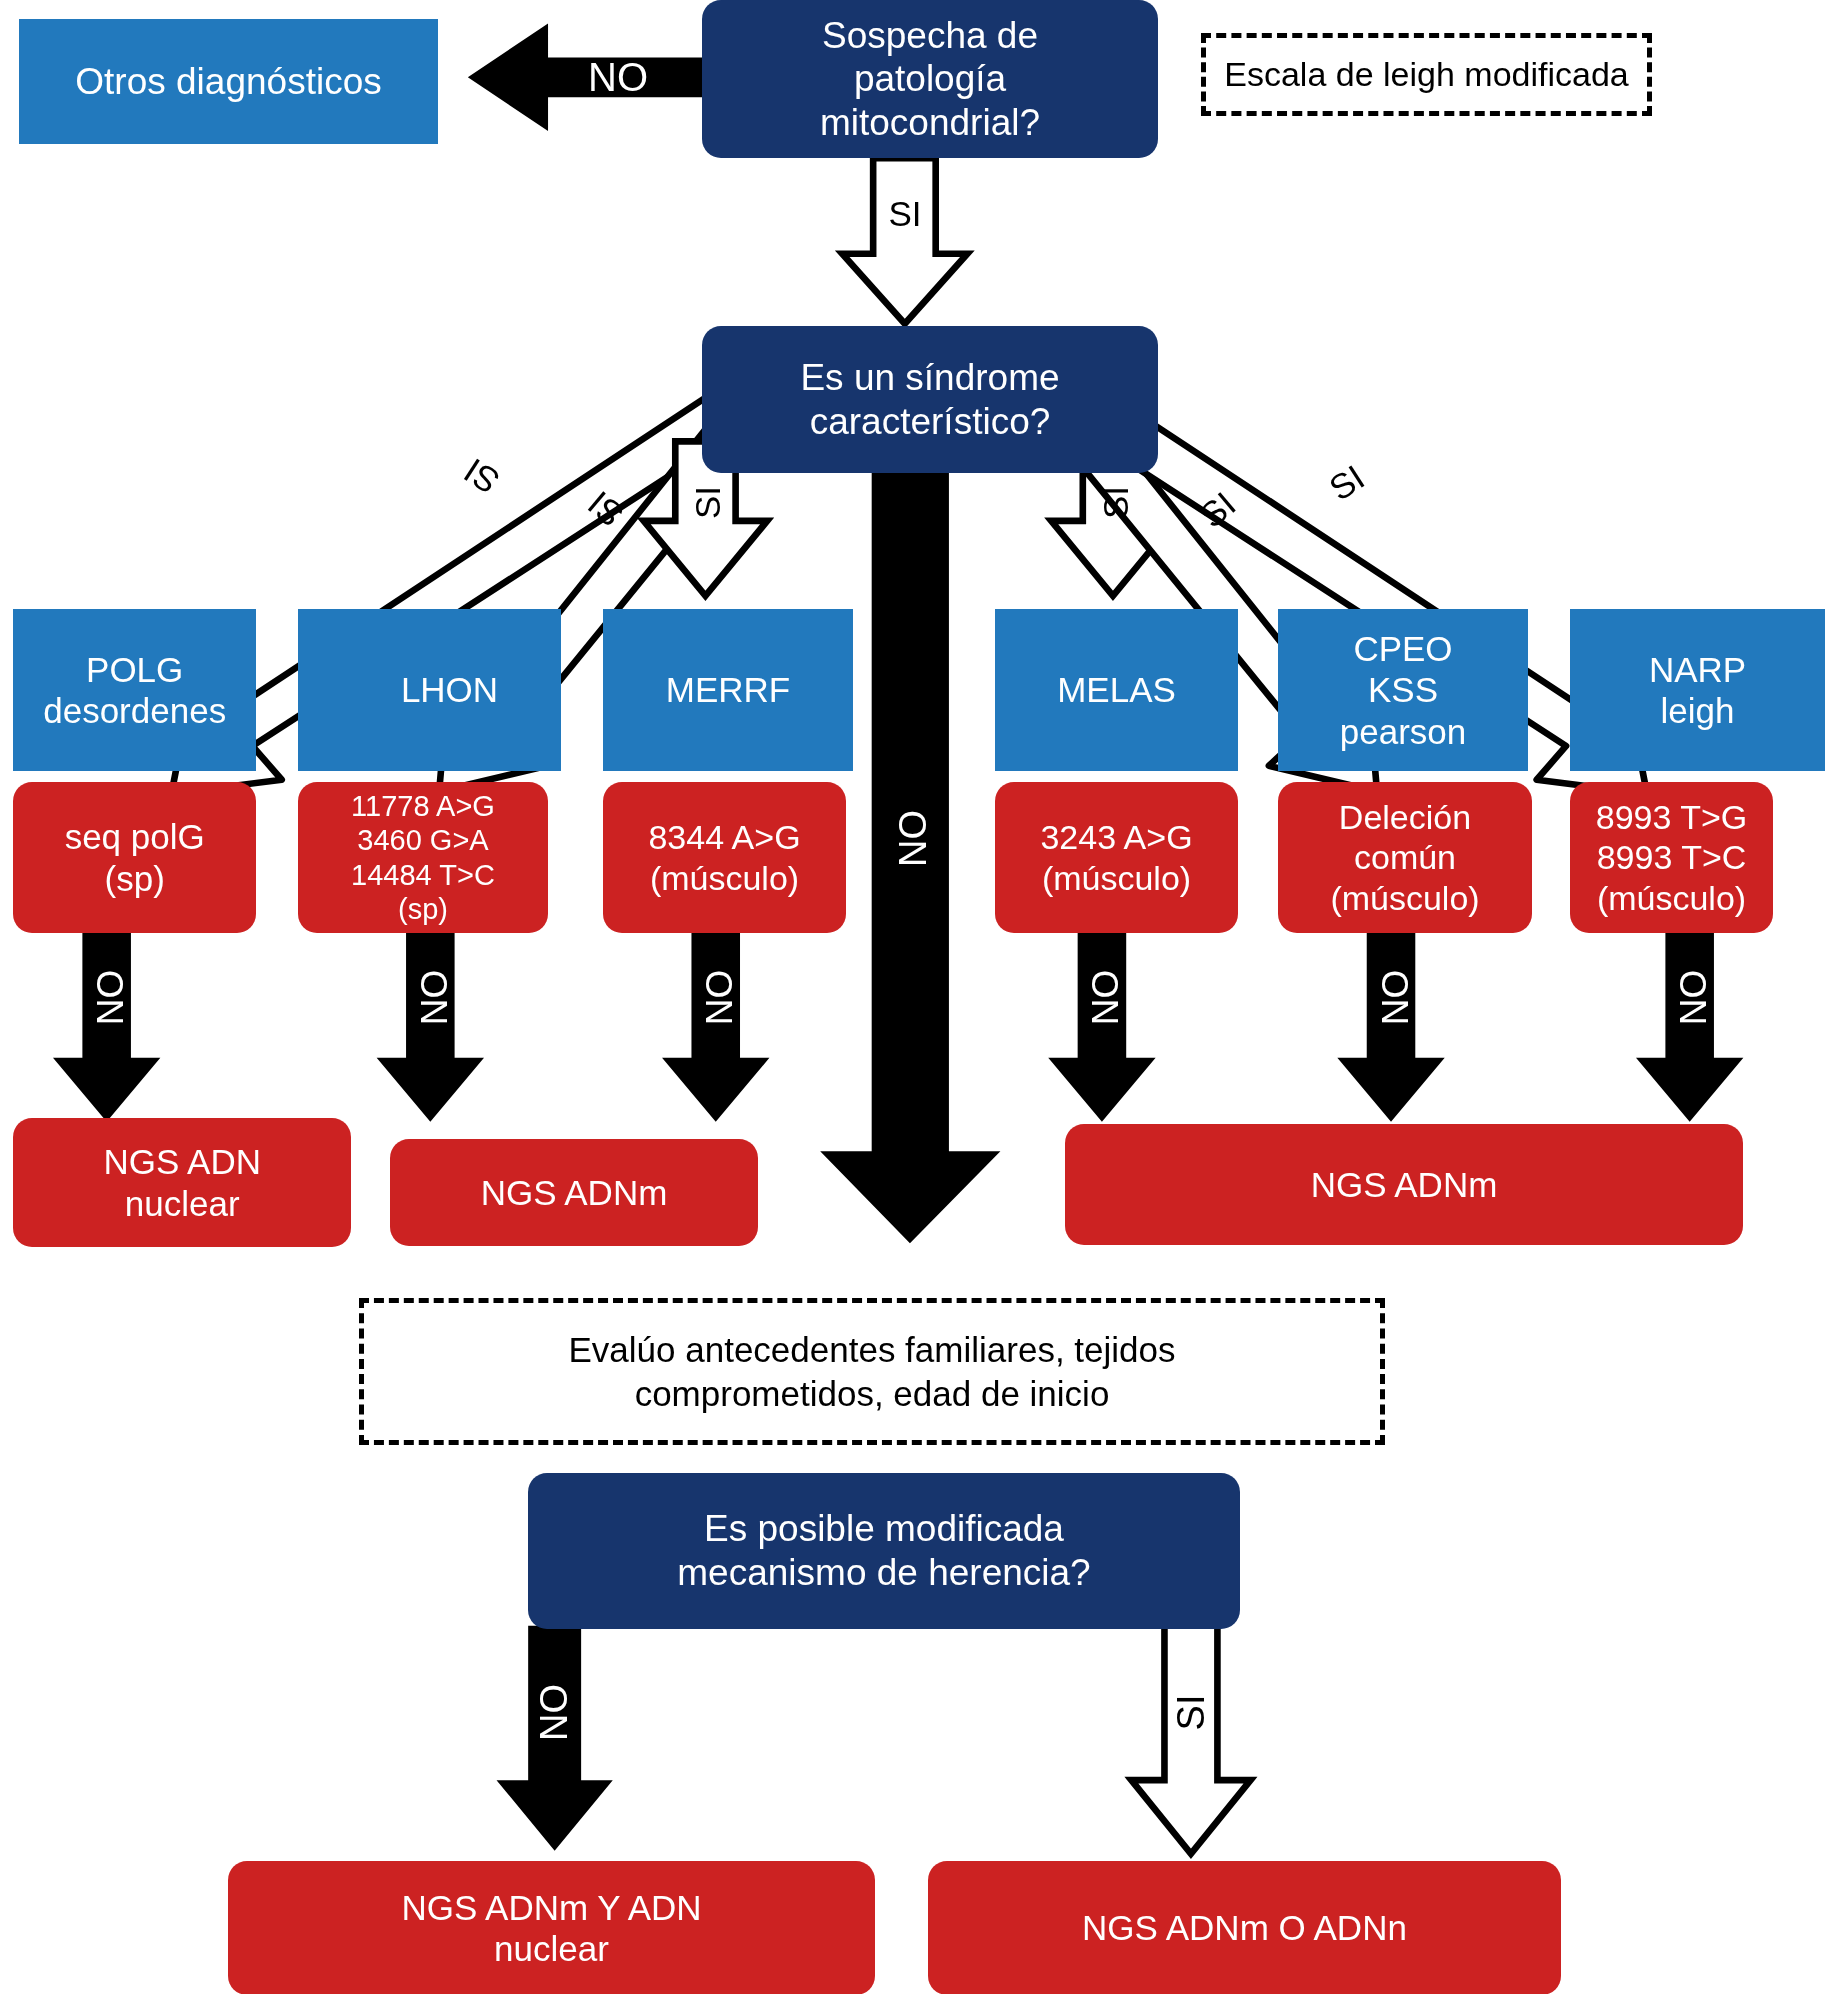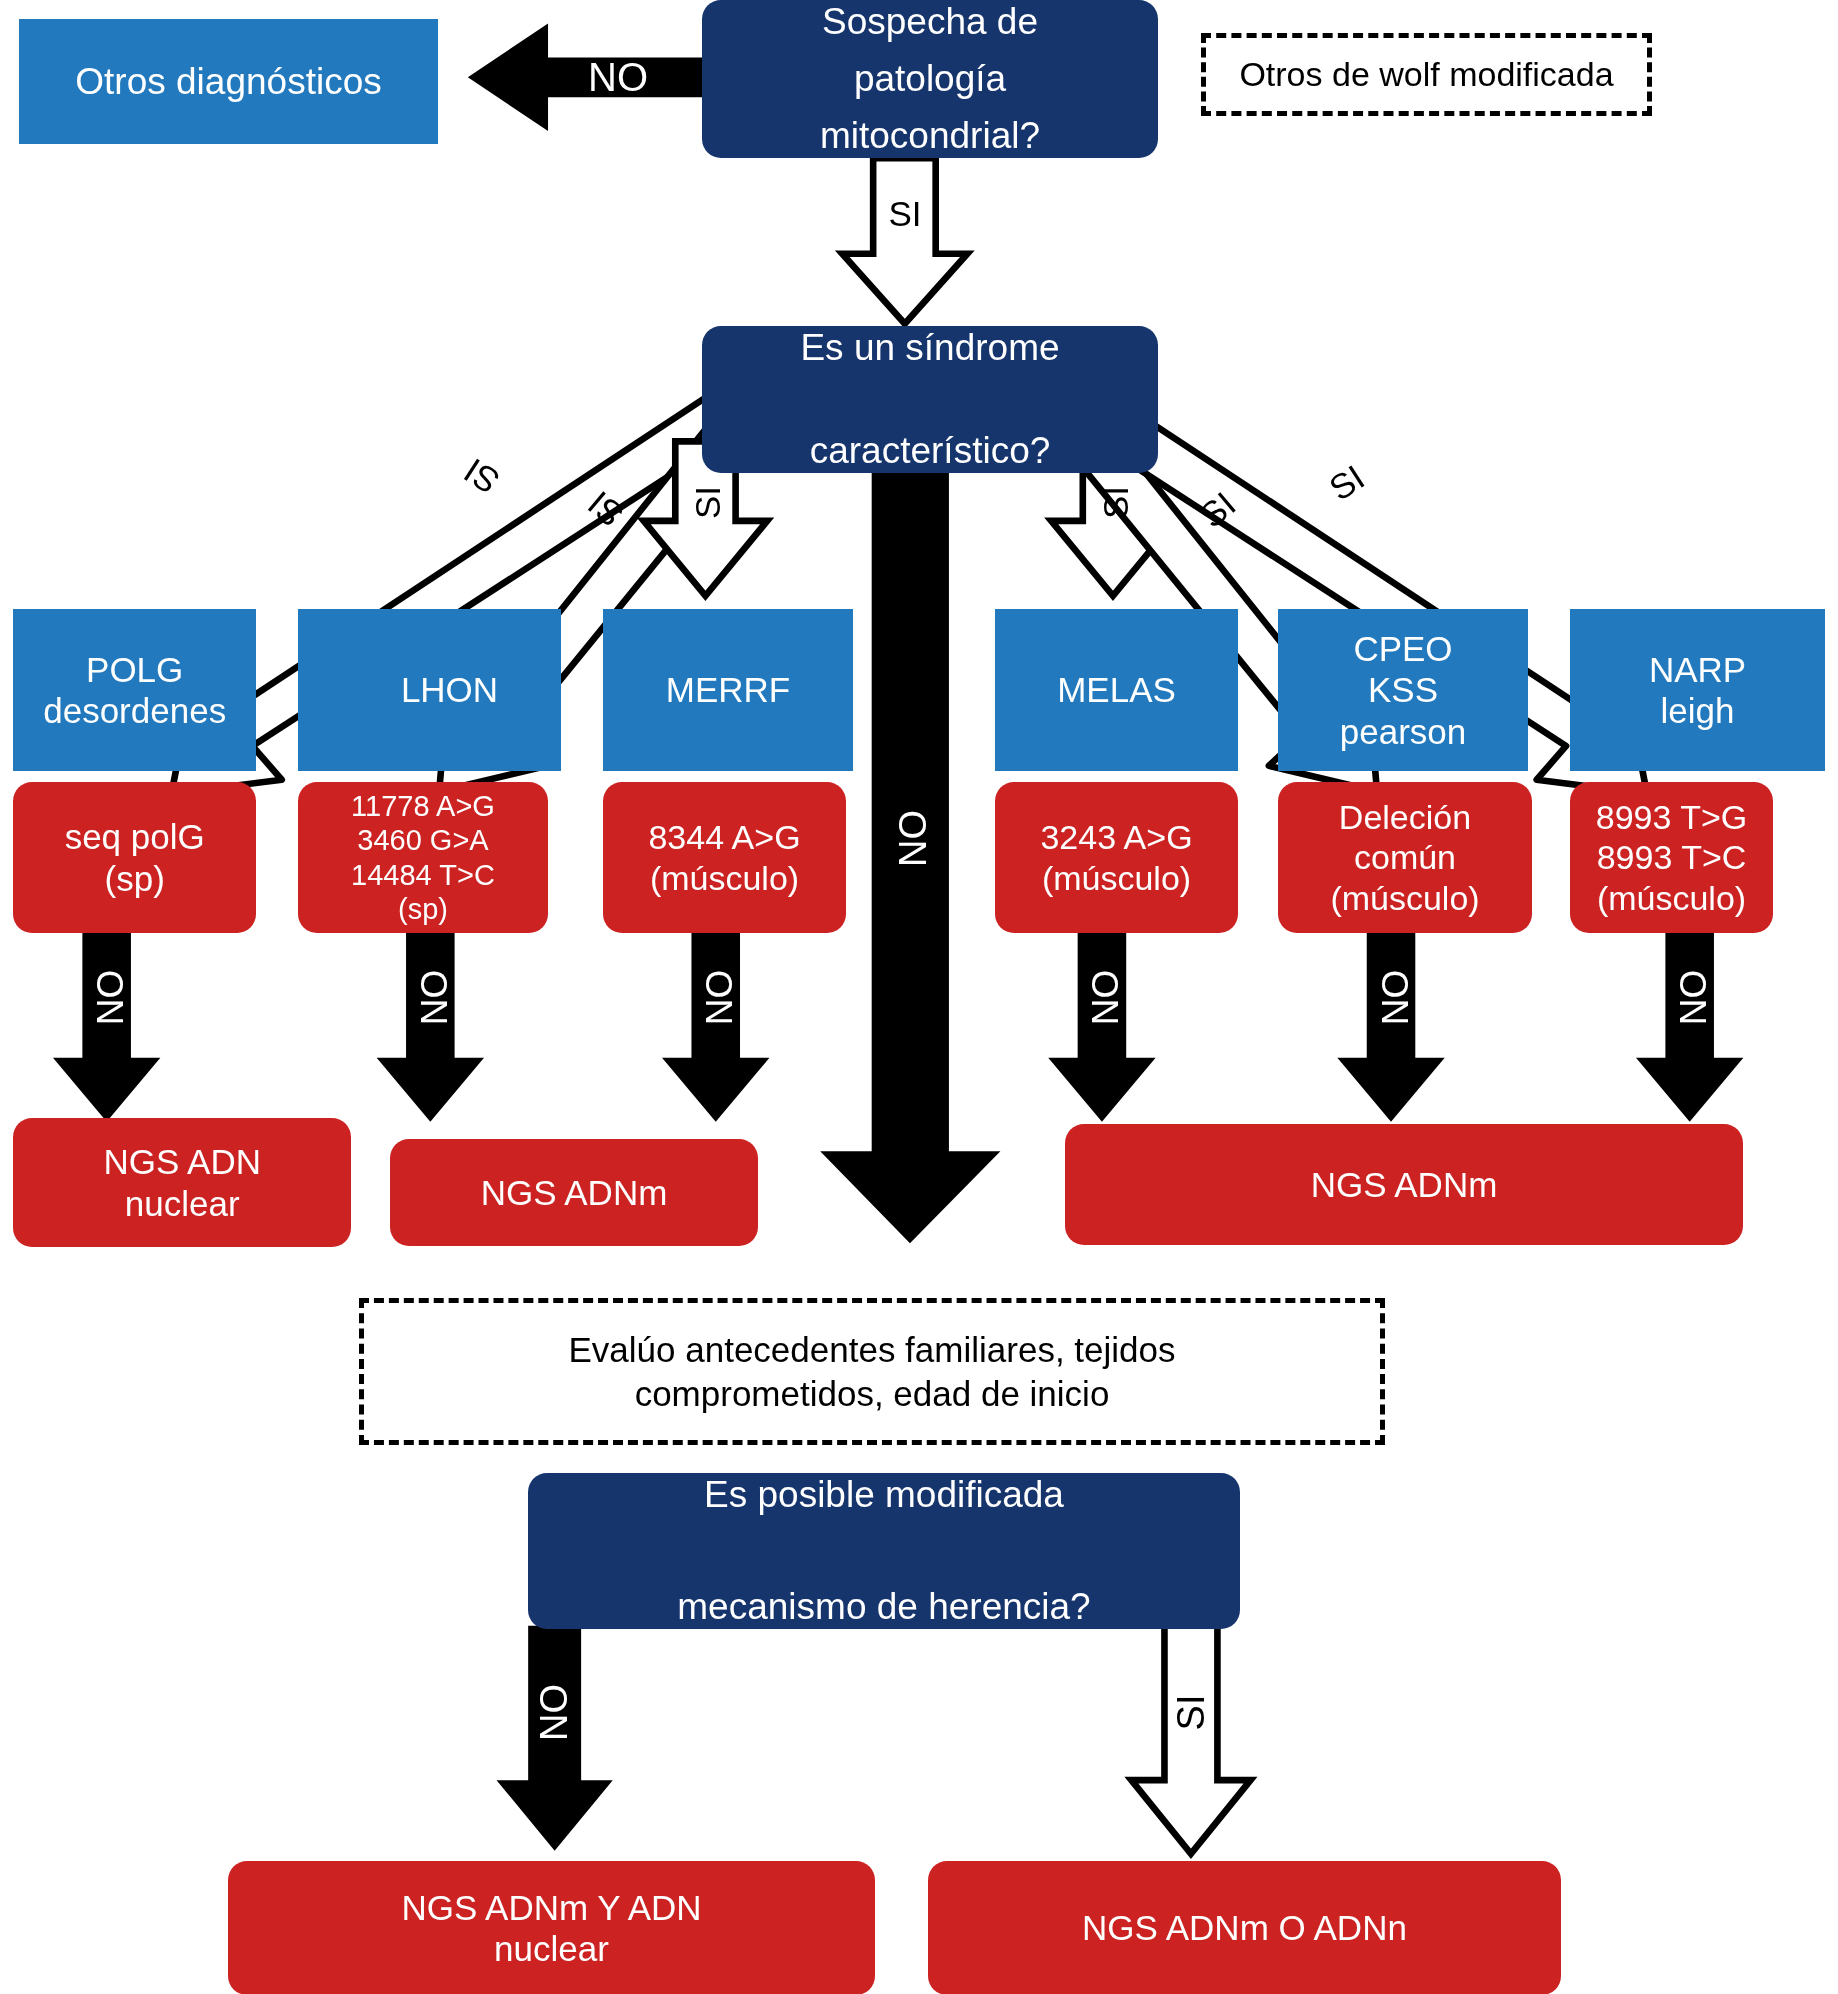--- a/index.html
+++ b/index.html
@@ -1,21 +1,21 @@
 <!DOCTYPE html>
 <html style="font-size:11.8px"><head>
 <meta charset="utf-8">
 <style>
   html,body{margin:0;padding:0;background:#ffffff;}
   body{font-family:"Liberation Sans",sans-serif;}
   #stage{position:relative;width:1839px;height:1995px;background:#fff;overflow:hidden;}
 
   .node{position:absolute;display:flex;align-items:center;justify-content:center;
         text-align:center;color:#fff;box-sizing:border-box;line-height:1.18;}
-  .navy{background:#17356d;border-radius:19px;justify-content:space-between;}
+  .navy{background:#17356d;border-radius:19px;}
   .blue{background:#2279bd;}
   .red {background:#cc2222;border-radius:19px;}
 
   .dashed{position:absolute;box-sizing:border-box;background:#fff;border:5.1px dashed #000;
           display:flex;align-items:center;justify-content:center;text-align:center;
           color:#000;line-height:1.25;}
 
   svg.lay{position:absolute;left:0;top:0;width:1839px;height:1995px;pointer-events:none;}
 
   .vlabel{position:absolute;transform-origin:center center;
@@ -103,21 +103,21 @@
     <span>Otros diagnósticos</span>
   </div>
 
   <div class="node navy" style="left:702px;top:0px;width:456px;height:158px;font-size:37px;flex-direction:column;">
     <span>Sospecha de</span>
     <span>patología</span>
     <span>mitocondrial?</span>
   </div>
 
   <div class="dashed" style="left:1201px;top:33px;width:451px;height:83px;font-size:34px;">
-    <span>Otros de wolf modificada</span>
+    <span>Escala de leigh modificada</span>
   </div>
 
   <div class="node navy" style="left:702px;top:326px;width:456px;height:147px;font-size:37px;flex-direction:column;">
     <span>Es un síndrome</span>
     <span>característico?</span>
   </div>
 
   <div class="node blue" style="left:13.2px;top:609px;width:243px;height:162px;font-size:35px;flex-direction:column;">
     <span>POLG</span>
     <span>desordenes</span>

